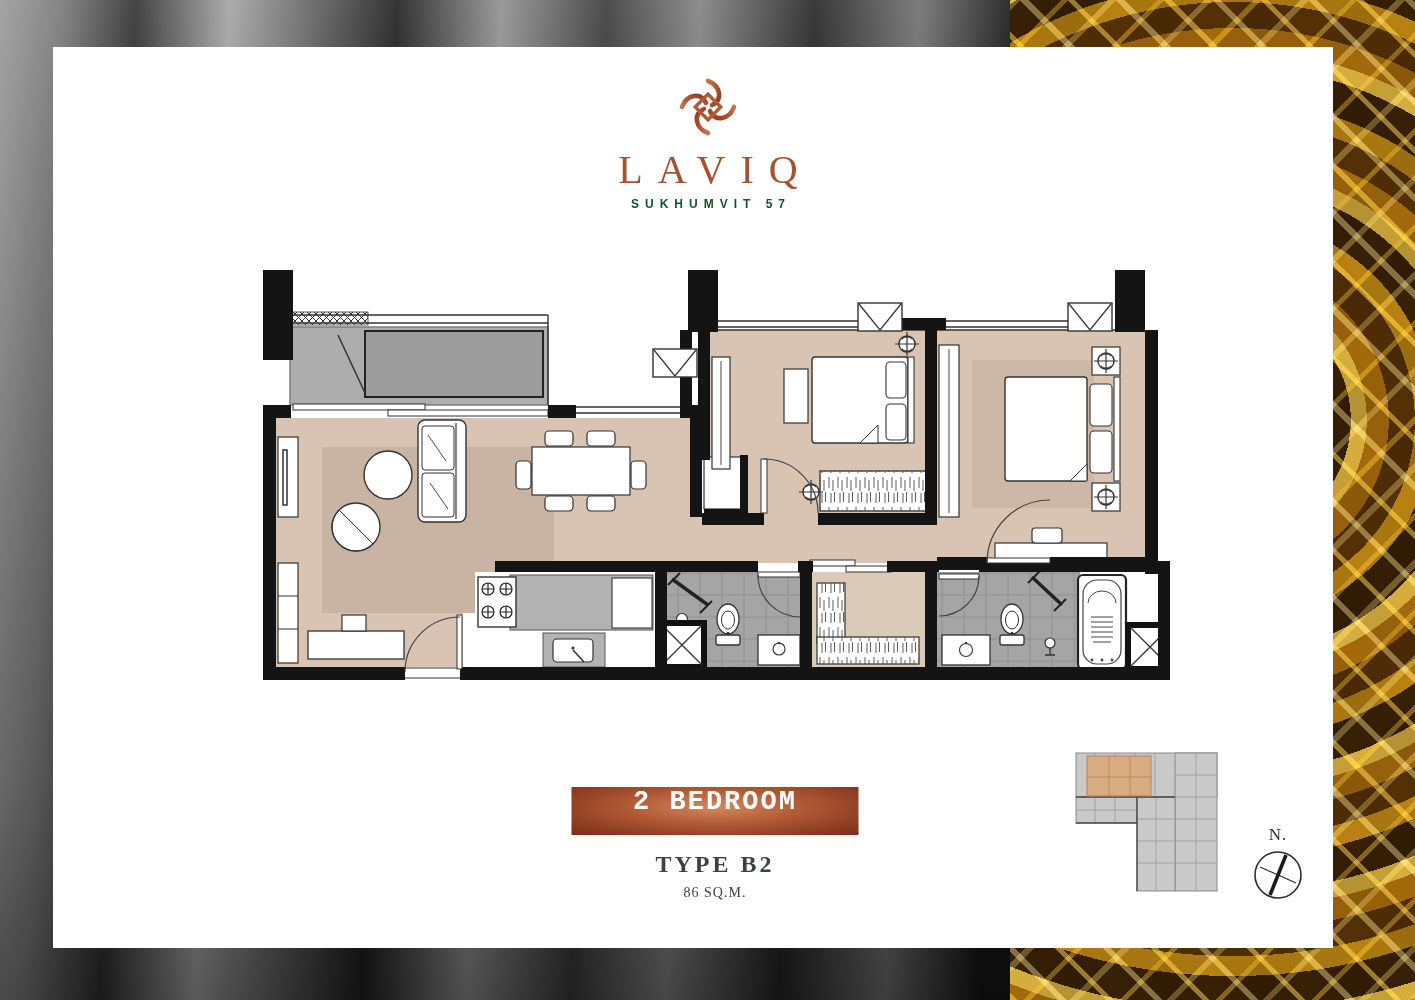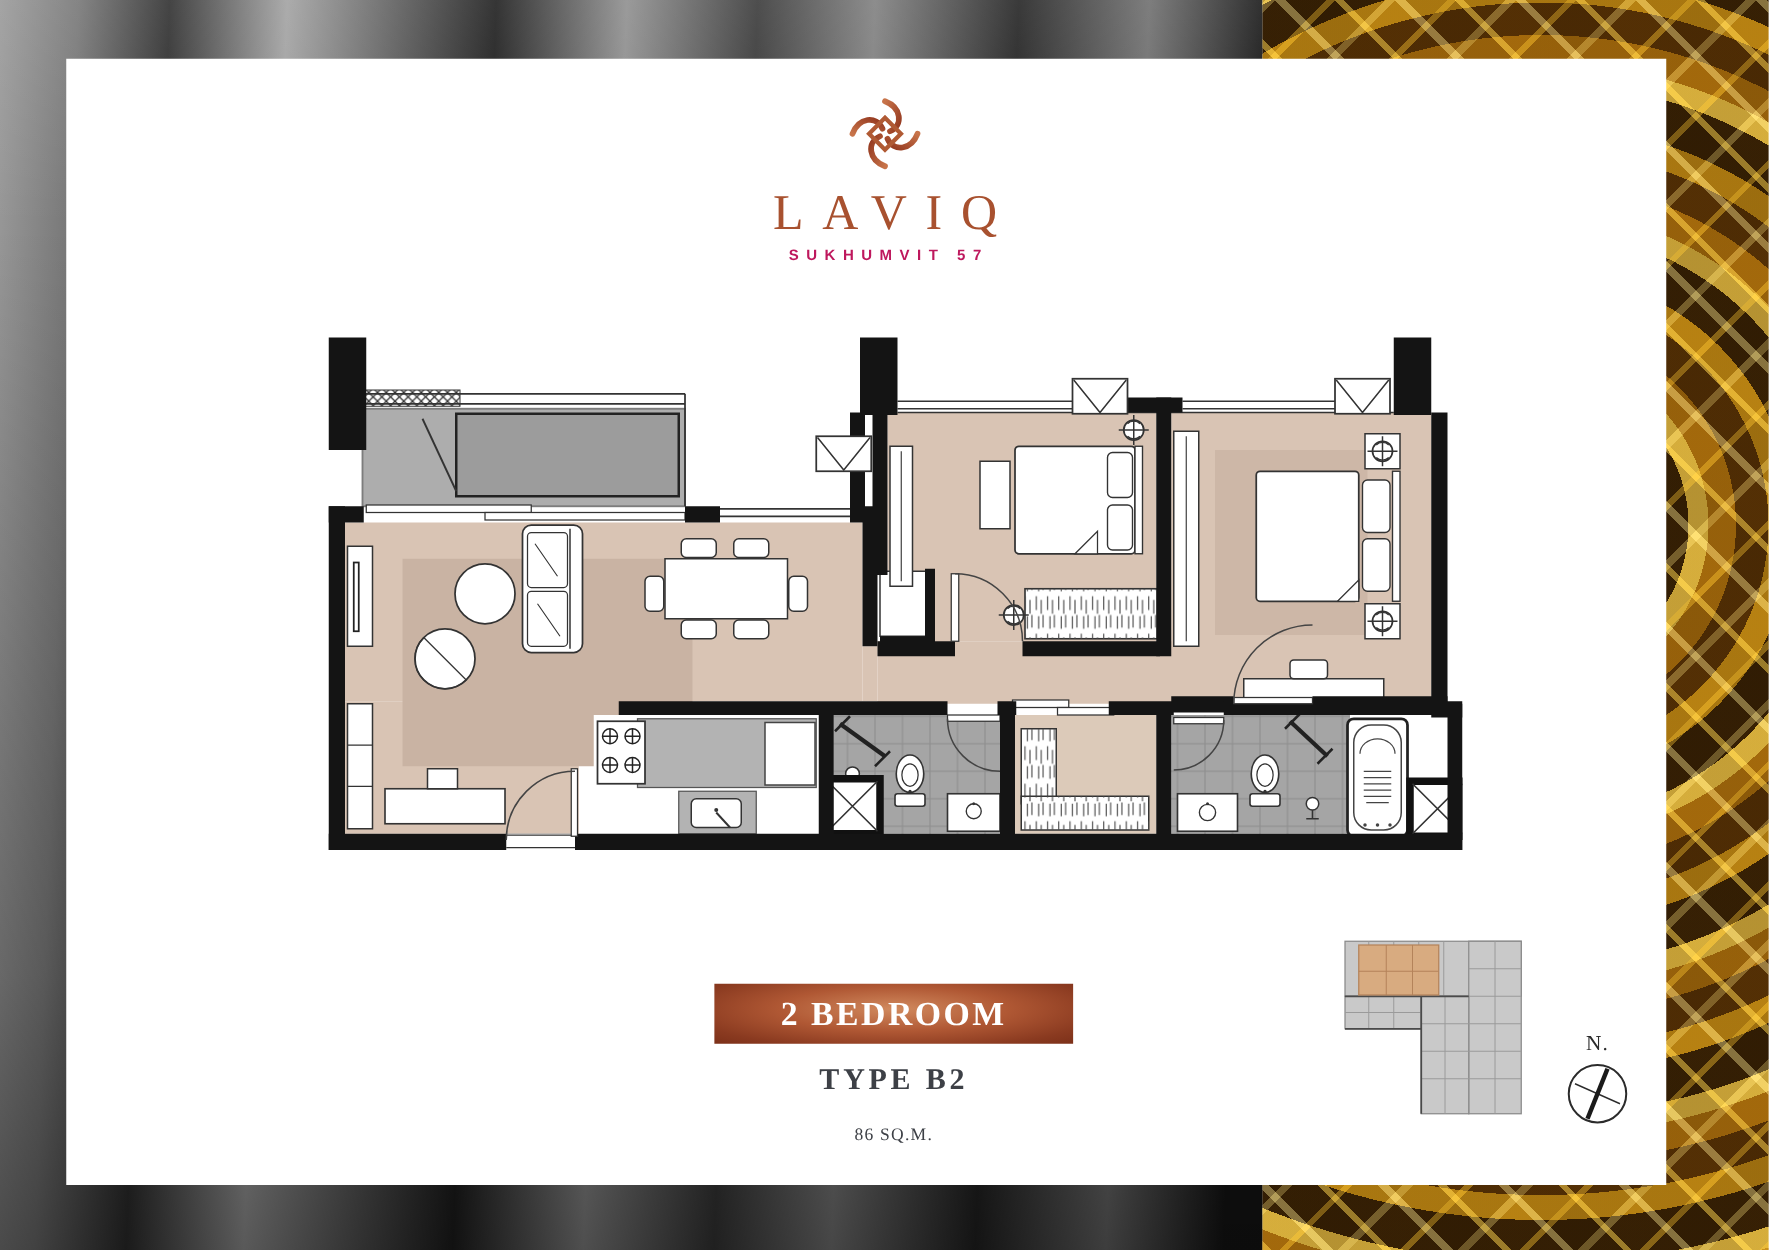--- a/index.html
+++ b/index.html
@@ -30,43 +30,43 @@
   .logo{
     position:absolute;left:655px;top:26px;transform:translateX(-50%);
     text-align:center;width:320px;
   }
   .logo .emblem{display:block;margin:0 auto 8px auto;}
   .logo .name{
     color:#a8512f;font-size:40px;letter-spacing:15px;font-weight:500;
     text-indent:15px;line-height:1.05;
   }
   .logo .subtitle{
-    color:#be185d;font-size:12px;font-weight:bold;letter-spacing:6px;
+    color:#14532d;font-size:12px;font-weight:bold;letter-spacing:6px;
     text-indent:6px;margin-top:6px;
     font-family:"Liberation Sans", sans-serif;
   }
   
   .plan{position:absolute;left:207px;top:218px;width:910px;height:420px;}
   
   .banner{
     position:absolute;left:662px;top:740px;transform:translateX(-50%);
     width:287px;height:48px;
     background:radial-gradient(ellipse at 50% 42%, #d18a5e 0%, #b05834 45%, #8a3a20 82%, #7c3019 100%);
-    display:flex;align-items:center;justify-content:center;
+    display:flex;align-items:flex-start;justify-content:center;font-family:Liberation Mono, monospace;
   }
   .banner .label{
     color:#ffffff;font-size:27px;font-weight:bold;letter-spacing:2px;
   }
   .unit-type{
     position:absolute;left:662px;top:804px;transform:translateX(-50%);
     color:#3d4046;font-size:24px;letter-spacing:3px;white-space:nowrap;font-weight:bold;
   }
   .unit-area{
     position:absolute;left:662px;top:838px;transform:translateX(-50%);
-    color:#3d4046;font-size:14px;letter-spacing:1px;white-space:nowrap;margin-top:16px;
+    color:#3d4046;font-size:14px;letter-spacing:1px;white-space:nowrap;
   }
   
   .keyplan{position:absolute;left:1022px;top:700px;width:150px;height:150px;}
   .compass{position:absolute;left:1195px;top:778px;width:60px;height:78px;text-align:center;}
   .compass .north{
     display:block;color:#2b2b2b;font-size:17px;letter-spacing:1px;margin-bottom:2px;
   }
 </style>
 </head>
 <body>

